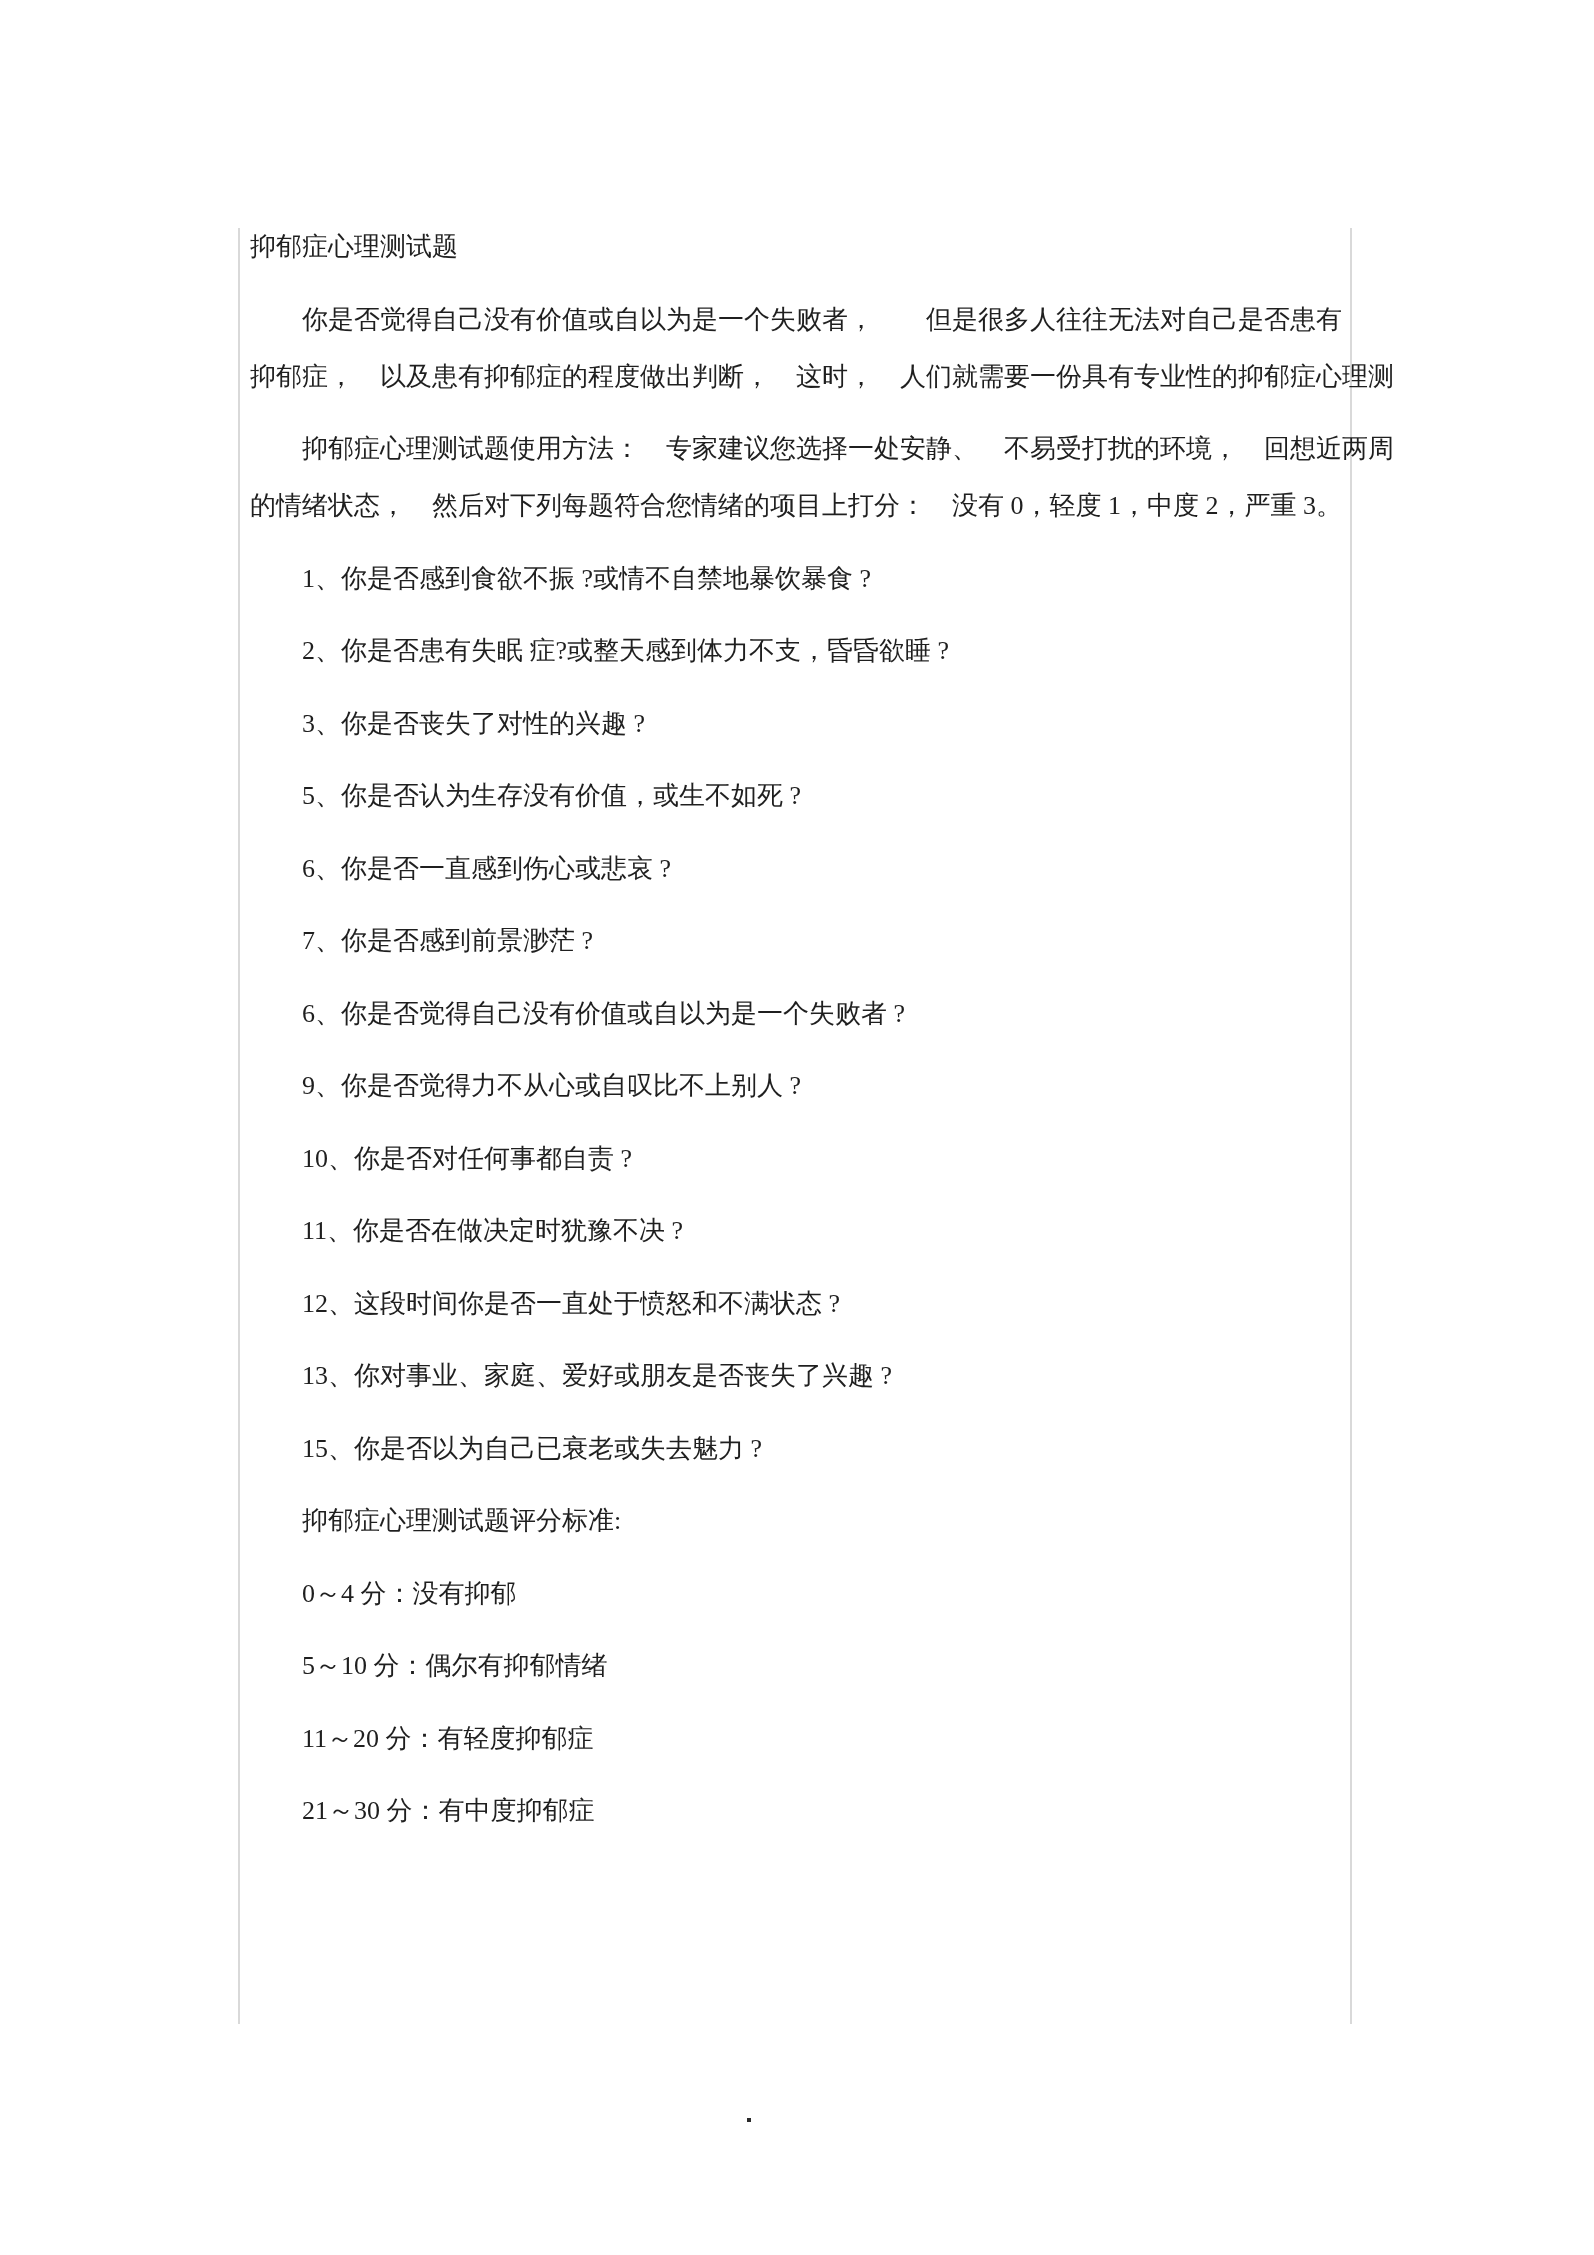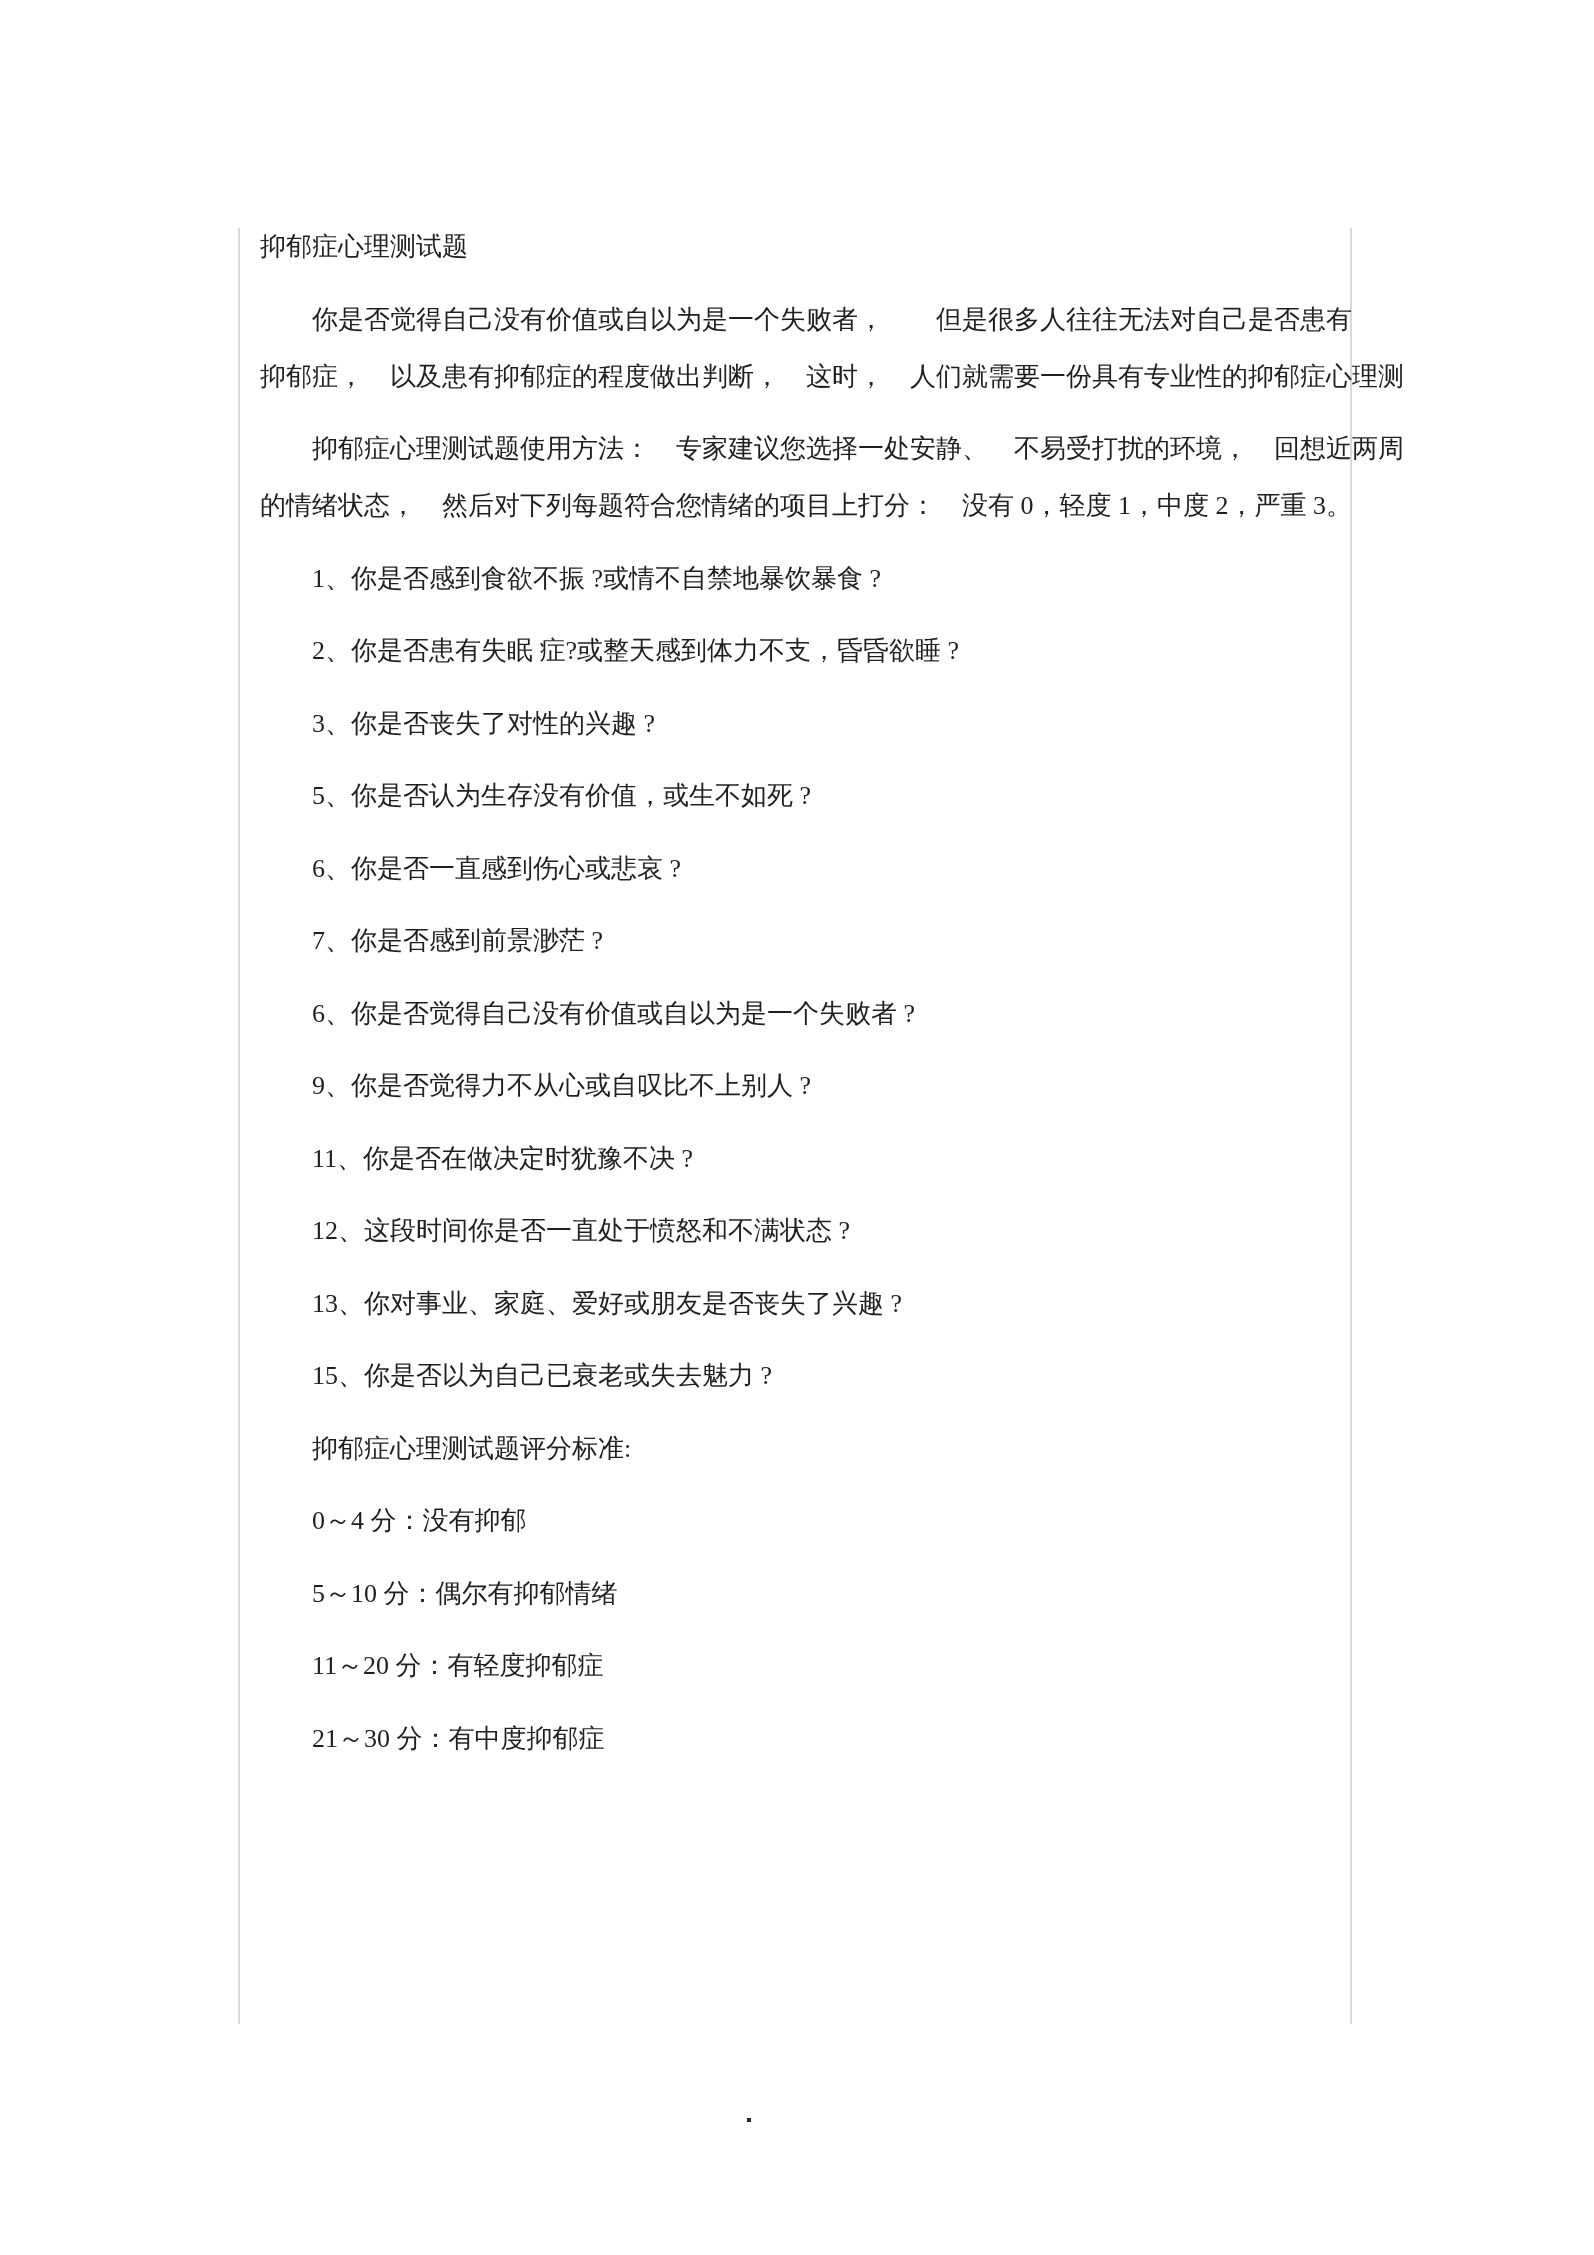--- a/index.html
+++ b/index.html
@@ -25,21 +25,21 @@
     top: 228px;
     width: 2px;
     height: 1796px;
   }
   .boundary-left  { left: 238px; }
   .boundary-right { left: 1350px; }
 
   
   .text-area {
     position: absolute;
-    left: 260px;
+    left: 250px;
     top: 218px;
     width: 1125px;
     font-size: 26px;
     color: #1f1f1f;
   }
   .para {
     margin: 0 0 15.5px 0;
   }
   .para:last-child { margin-bottom: 0; }
   .line {
@@ -97,20 +97,23 @@
       <div class="para indent-first">
         <div class="line">7、你是否感到前景渺茫 ?</div>
       </div>
       <div class="para indent-first">
         <div class="line">6、你是否觉得自己没有价值或自以为是一个失败者 ?</div>
       </div>
       <div class="para indent-first">
         <div class="line">9、你是否觉得力不从心或自叹比不上别人 ?</div>
       </div>
       <div class="para indent-first">
+        <div class="line">10、你是否对任何事都自责 ?</div>
+      </div>
+      <div class="para indent-first">
         <div class="line">11、你是否在做决定时犹豫不决 ?</div>
       </div>
       <div class="para indent-first">
         <div class="line">12、这段时间你是否一直处于愤怒和不满状态 ?</div>
       </div>
       <div class="para indent-first">
         <div class="line">13、你对事业、家庭、爱好或朋友是否丧失了兴趣 ?</div>
       </div>
       <div class="para indent-first">
         <div class="line">15、你是否以为自己已衰老或失去魅力 ?</div>

